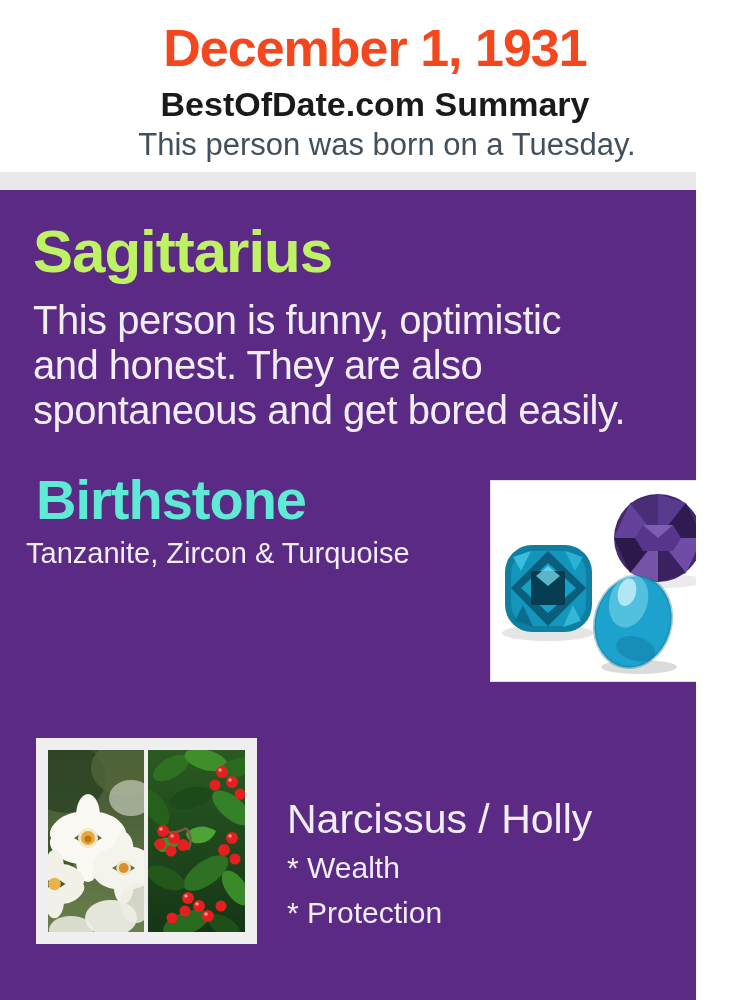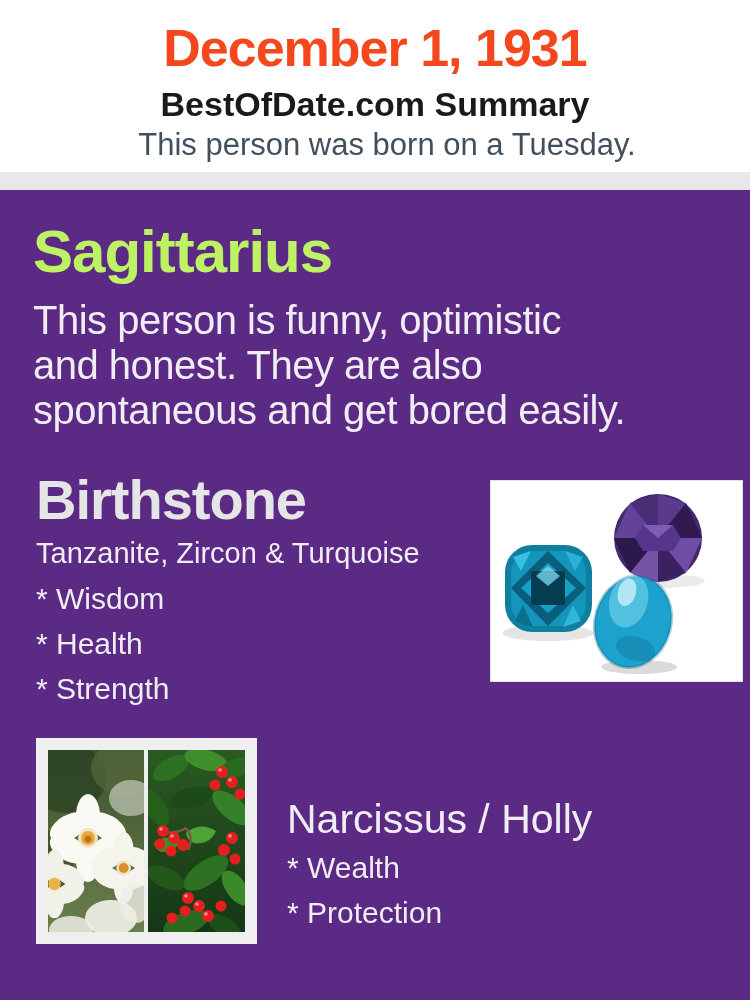--- a/index.html
+++ b/index.html
@@ -1,18 +1,18 @@
 <!DOCTYPE html>
 <html><head>
 <meta charset="utf-8">
 <style>
   html,body{margin:0;padding:0;background:#ffffff;}
   .card{
-    position:relative;width:750px;height:1000px;overflow:hidden;
-    background:#ffffff;font-family:"Liberation Sans","DejaVu Sans",sans-serif;
+    position:relative;width:664px;height:1000px;overflow:hidden;
+    background:#ffffff;font-family:"Liberation Sans","DejaVu Sans",sans-serif;padding-left:32px;
   }
   
   .header{position:absolute;left:0;top:0;width:750px;height:172px;background:#ffffff;text-align:center;}
   .date-title{
     position:absolute;left:0;top:20px;width:750px;
     font-size:52px;font-weight:700;letter-spacing:-1px;color:#F5471D;line-height:1.1;
   }
   .site-summary{
     position:absolute;left:0;top:86px;width:750px;
     font-size:34px;font-weight:700;color:#1A1A1A;line-height:1.1;
@@ -28,24 +28,24 @@
   .zodiac-title{
     position:absolute;left:33px;top:32px;
     font-size:60px;font-weight:700;color:#bef264;line-height:1;letter-spacing:-1px;
   }
   .zodiac-desc{
     position:absolute;left:33px;top:108px;
     font-size:40px;font-weight:400;color:#F1EDF4;line-height:45px;letter-spacing:-0.5px;
   }
   .bs-title{
     position:absolute;left:36px;top:282px;
-    font-size:56px;font-weight:700;color:#e5e5e5;line-height:1;letter-spacing:-1px;
+    font-size:56px;font-weight:700;color:#5eead4;line-height:1;letter-spacing:-1px;
   }
   .bs-stones{
-    position:absolute;left:36px;top:348px;
+    position:absolute;left:26px;top:348px;
     font-size:29px;font-weight:400;color:#F1EDF4;line-height:1.1;
   }
   .bs-traits{position:absolute;left:36px;top:394px;}
   .bf-title{
     position:absolute;left:287px;top:546px;
     font-size:56px;font-weight:700;color:#E9E4EC;line-height:1;letter-spacing:-1px;
   }
   .bf-sub{
     position:absolute;left:287px;top:607px;
     font-size:41px;font-weight:400;color:#F1EDF4;line-height:1.1;
@@ -80,25 +80,20 @@
 
     <div class="zodiac-title">Sagittarius</div>
     <div class="zodiac-desc">
       <div>This person is funny, optimistic</div>
       <div>and honest. They are also</div>
       <div>spontaneous and get bored easily.</div>
     </div>
 
     <div class="bs-title">Birthstone</div>
     <div class="bs-stones">Tanzanite, Zircon &amp; Turquoise</div>
-    <div class="bs-traits">
-      <div class="trait">* Wisdom</div>
-      <div class="trait">* Health</div>
-      <div class="trait">* Strength</div>
-    </div>
 
     <figure class="gem-photo">
       <svg width="251" height="200" viewBox="0 0 251 200">
 
         <ellipse cx="57" cy="152" rx="46" ry="8" fill="#000000" opacity="0.10"></ellipse>
         <ellipse cx="170" cy="100" rx="44" ry="7" fill="#000000" opacity="0.08"></ellipse>
         <ellipse cx="148" cy="186" rx="38" ry="7" fill="#000000" opacity="0.14"></ellipse>
 
         <g>
           <rect x="14" y="64" width="87" height="87" rx="27" fill="#0E7FA0"></rect>

